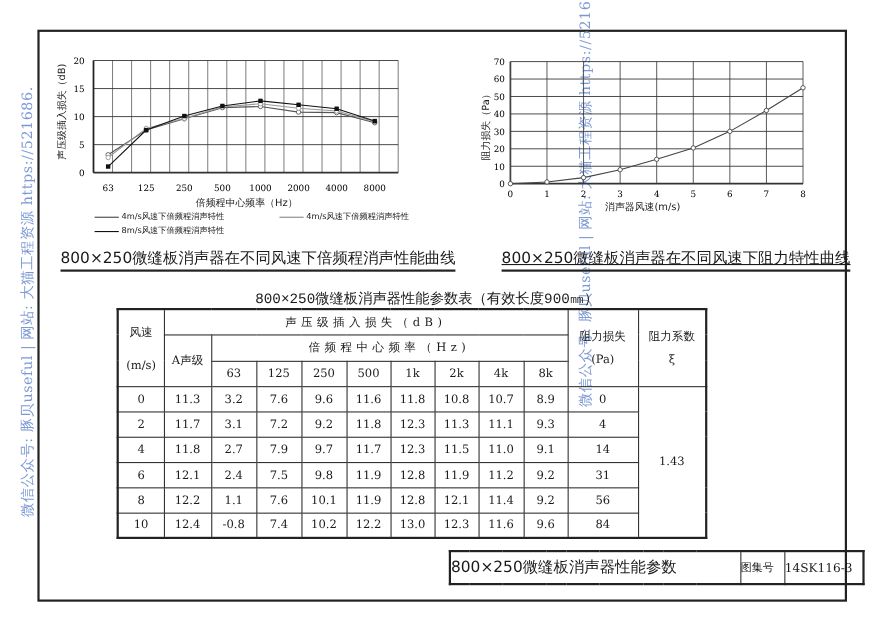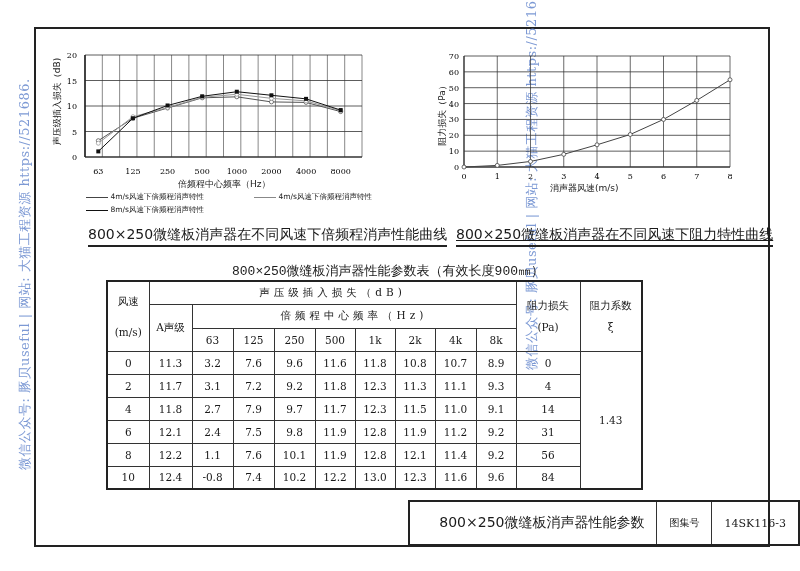--- a/index.html
+++ b/index.html
@@ -11,21 +11,21 @@
   .watermark { position:absolute; color:#6f8fd0; font-size:13px; white-space:nowrap;
                font-family:"DejaVu Serif", serif; transform-origin:left top; letter-spacing:0.5px; opacity:0.9; }
   .caption { position:absolute; font-family:"DejaVu Sans", sans-serif; font-size:14px;
              border-bottom:2px solid #222; padding-bottom:1px; white-space:nowrap; }
   .tbl-title { position:absolute; font-family:Liberation Mono, monospace; font-size:13px; white-space:nowrap; }
   table.perf { position:absolute; left:106px; top:280px; border-collapse:collapse;
                font-size:10.5px; font-family:"DejaVu Serif", serif; }
   table.perf td { border:1px solid #333; text-align:center; padding:0; }
   table.perf { border:2px solid #222; }
   .tb { position:absolute; left:408px; top:500px; border-collapse:collapse; font-family:"DejaVu Serif", serif; }
-  .tb td { border:1px solid #333; text-align:right; padding:12px; font-size:10px; white-space:nowrap; }
+  .tb td { border:1px solid #333; text-align:left; padding:0; font-size:10px; white-space:nowrap; }
   .tb { border:2px solid #222; }
   .tb .big { font-family:"DejaVu Sans", sans-serif; font-size:14px; }
   .sig { font-style:italic; font-weight:bold; font-size:11px; letter-spacing:-1px; }
   svg text { font-family:"DejaVu Serif", serif; }
 </style>
 </head>
 <body>
 
 <div class="frame"></div>
 
@@ -168,21 +168,21 @@
       <text x="19" y="82.42857142857143" text-anchor="end">30</text>
       <text x="19" y="66.57142857142858" text-anchor="end">40</text>
       <text x="19" y="50.71428571428571" text-anchor="end">50</text>
       <text x="19" y="34.85714285714286" text-anchor="end">60</text>
       <text x="19" y="19" text-anchor="end">70</text>
     </g>
 </svg>
 <div class="abs" style="left:402px; top:107px; width:80px; transform:rotate(-90deg); font-size:9px; font-family:'DejaVu Sans',sans-serif; text-align:center;">阻力损失（Pa）</div>
 <div class="abs" style="left:550px; top:182px; font-size:9px; font-family:'DejaVu Sans',sans-serif;">消声器风速(m/s)</div>
 
-<div class="caption" style="left:55px; top:226px;margin-left:33px;">800×250微缝板消声器在不同风速下倍频程消声性能曲线</div>
+<div class="caption" style="left:55px; top:226px;">800×250微缝板消声器在不同风速下倍频程消声性能曲线</div>
 <div class="caption" style="left:456px; top:226px;text-decoration:underline;">800×250微缝板消声器在不同风速下阻力特性曲线</div>
 
 <div class="tbl-title" style="left:232px; top:262px;">800×250微缝板消声器性能参数表（有效长度900㎜）</div>
 
 <table class="perf">
   <colgroup>
     <col style="width:42px">
       <col style="width:43px">
     <col style="width:41px">
       <col style="width:41px">

